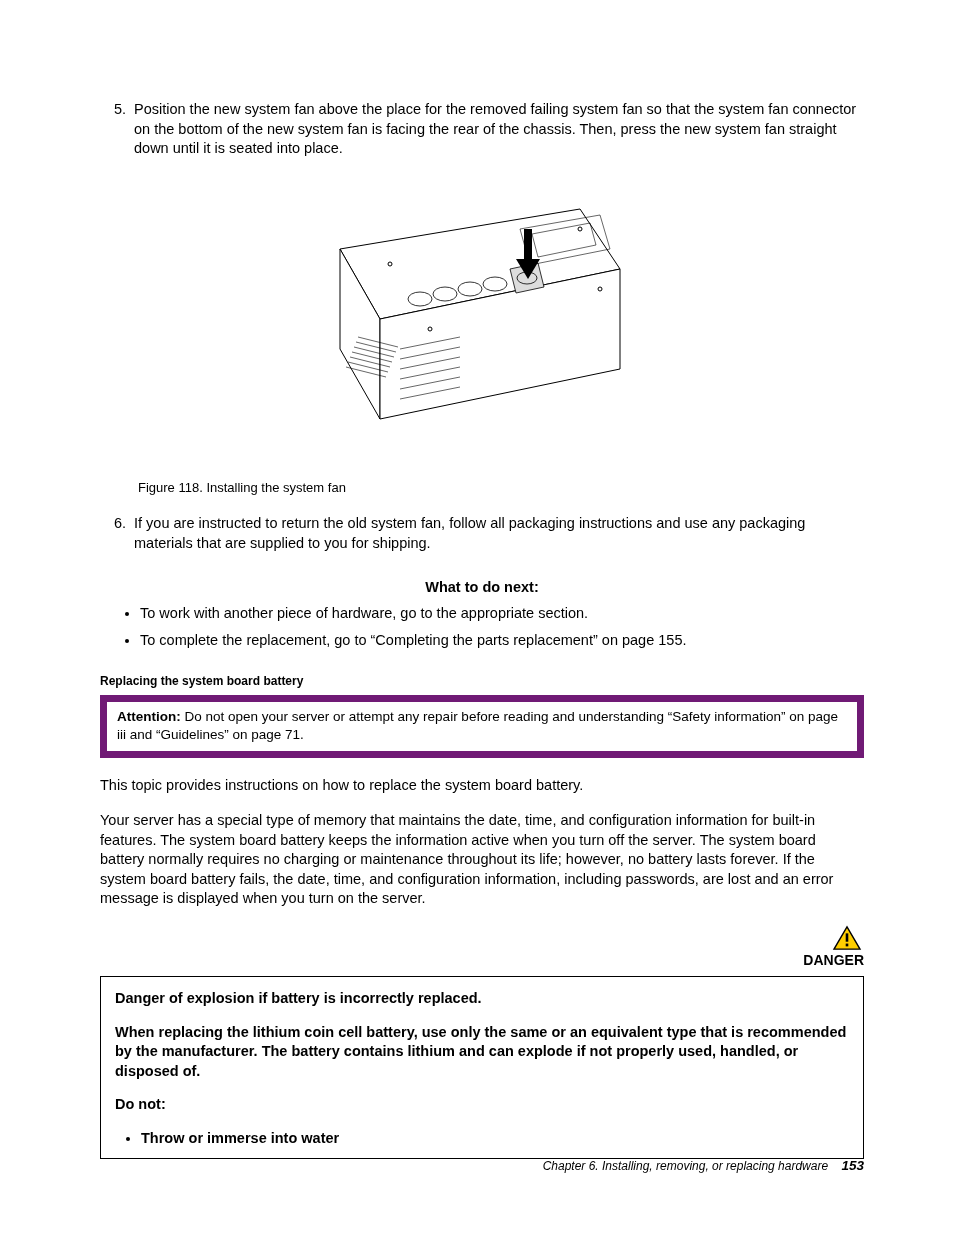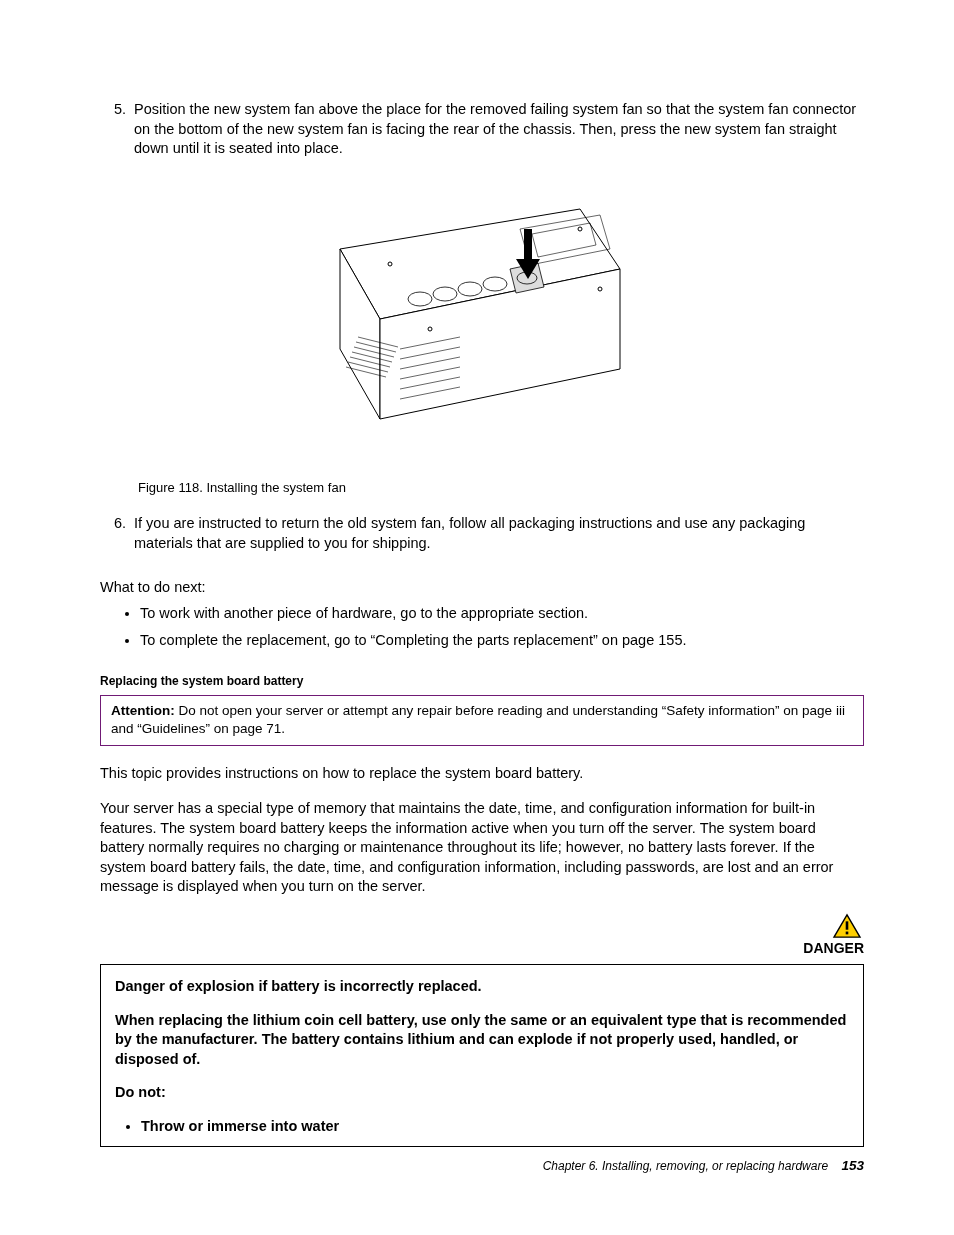--- a/index.html
+++ b/index.html
@@ -40,37 +40,38 @@
   }
   .figure-block svg {
     width: 100%;
     height: 100%;
   }
   .figure-caption {
     font-size: 13px;
     margin: 8px 0 18px 38px;
   }
   .subhead {
-    font-weight: normal;
+    font-weight: bold;
     margin: 25px 0 6px 0;
+    text-align: center;
   }
   ul.bullets {
     margin: 0 0 14px 0;
     padding-left: 40px;
   }
   ul.bullets li {
     margin-bottom: 8px;
   }
   h2.section {
     font-size: 12px;
     font-weight: bold;
     margin: 22px 0 6px 0;
   }
   .attention-box {
-    border: 1px solid #701a75;
+    border: 7px solid #701a75;
     padding: 6px 10px;
     font-size: 13.5px;
     line-height: 1.35;
     margin-bottom: 18px;
   }
   .attention-box b { font-weight: bold; }
   .para {
     margin-bottom: 16px;
   }
   .danger-header {

